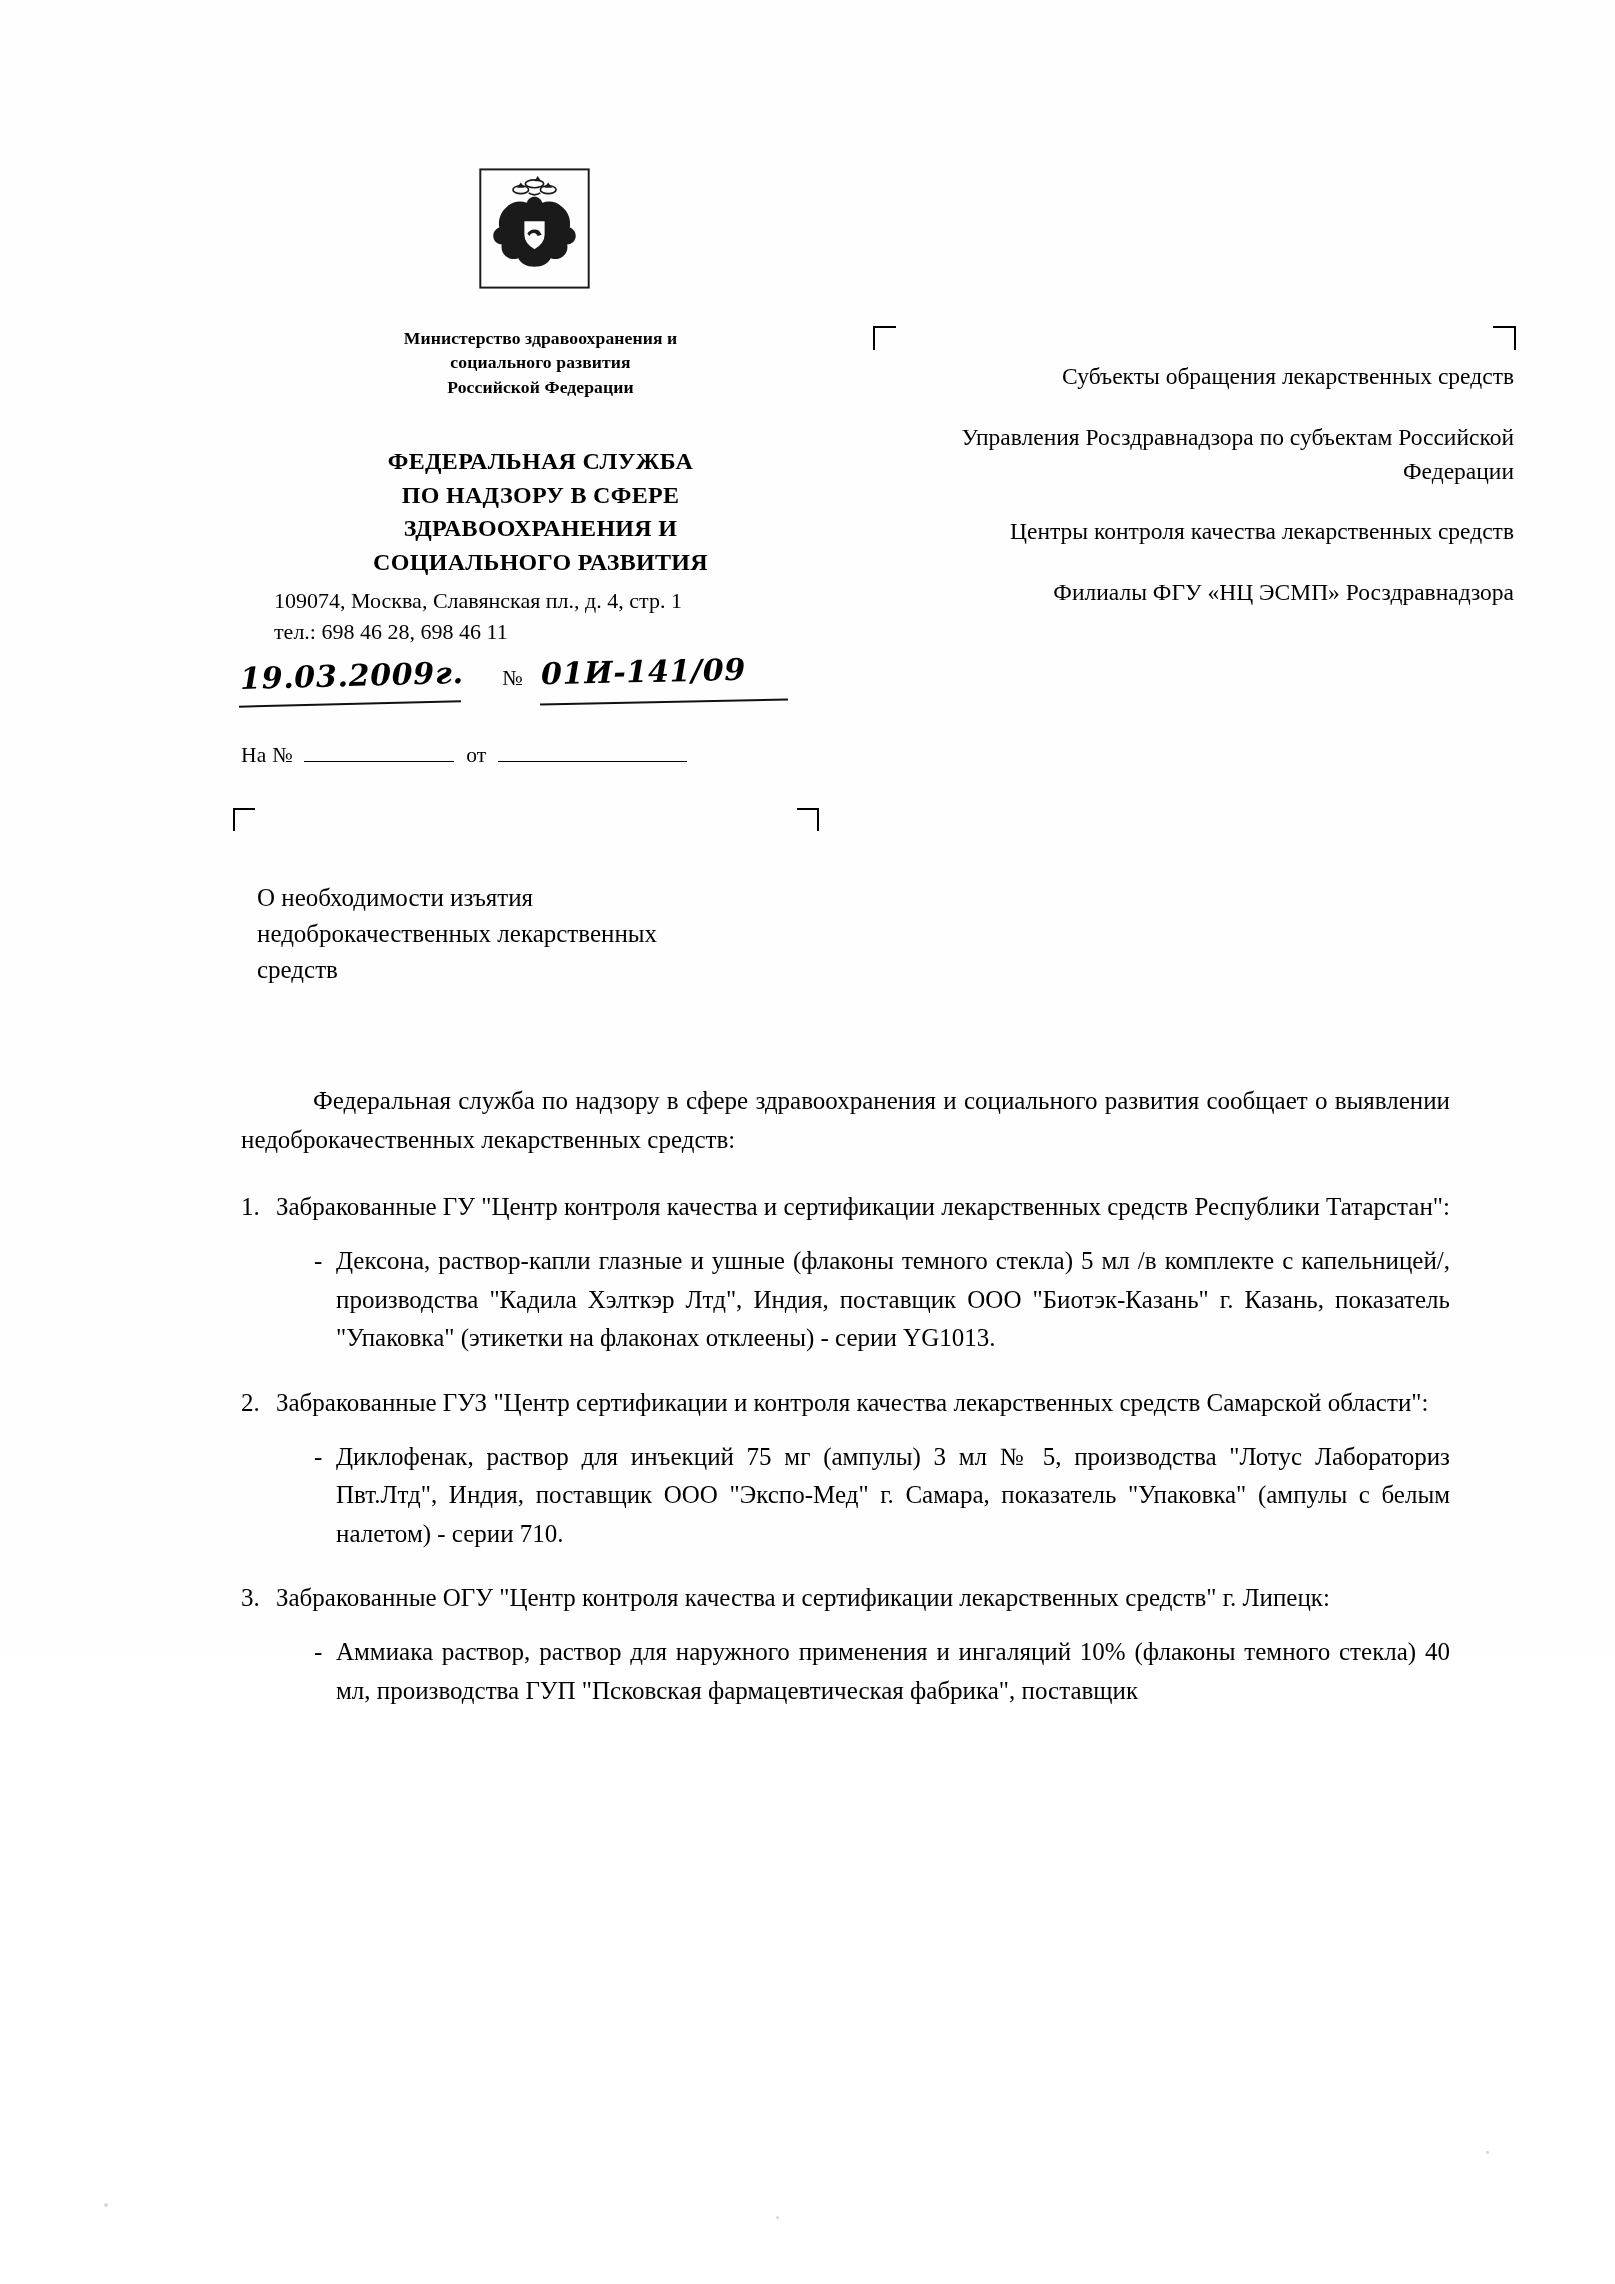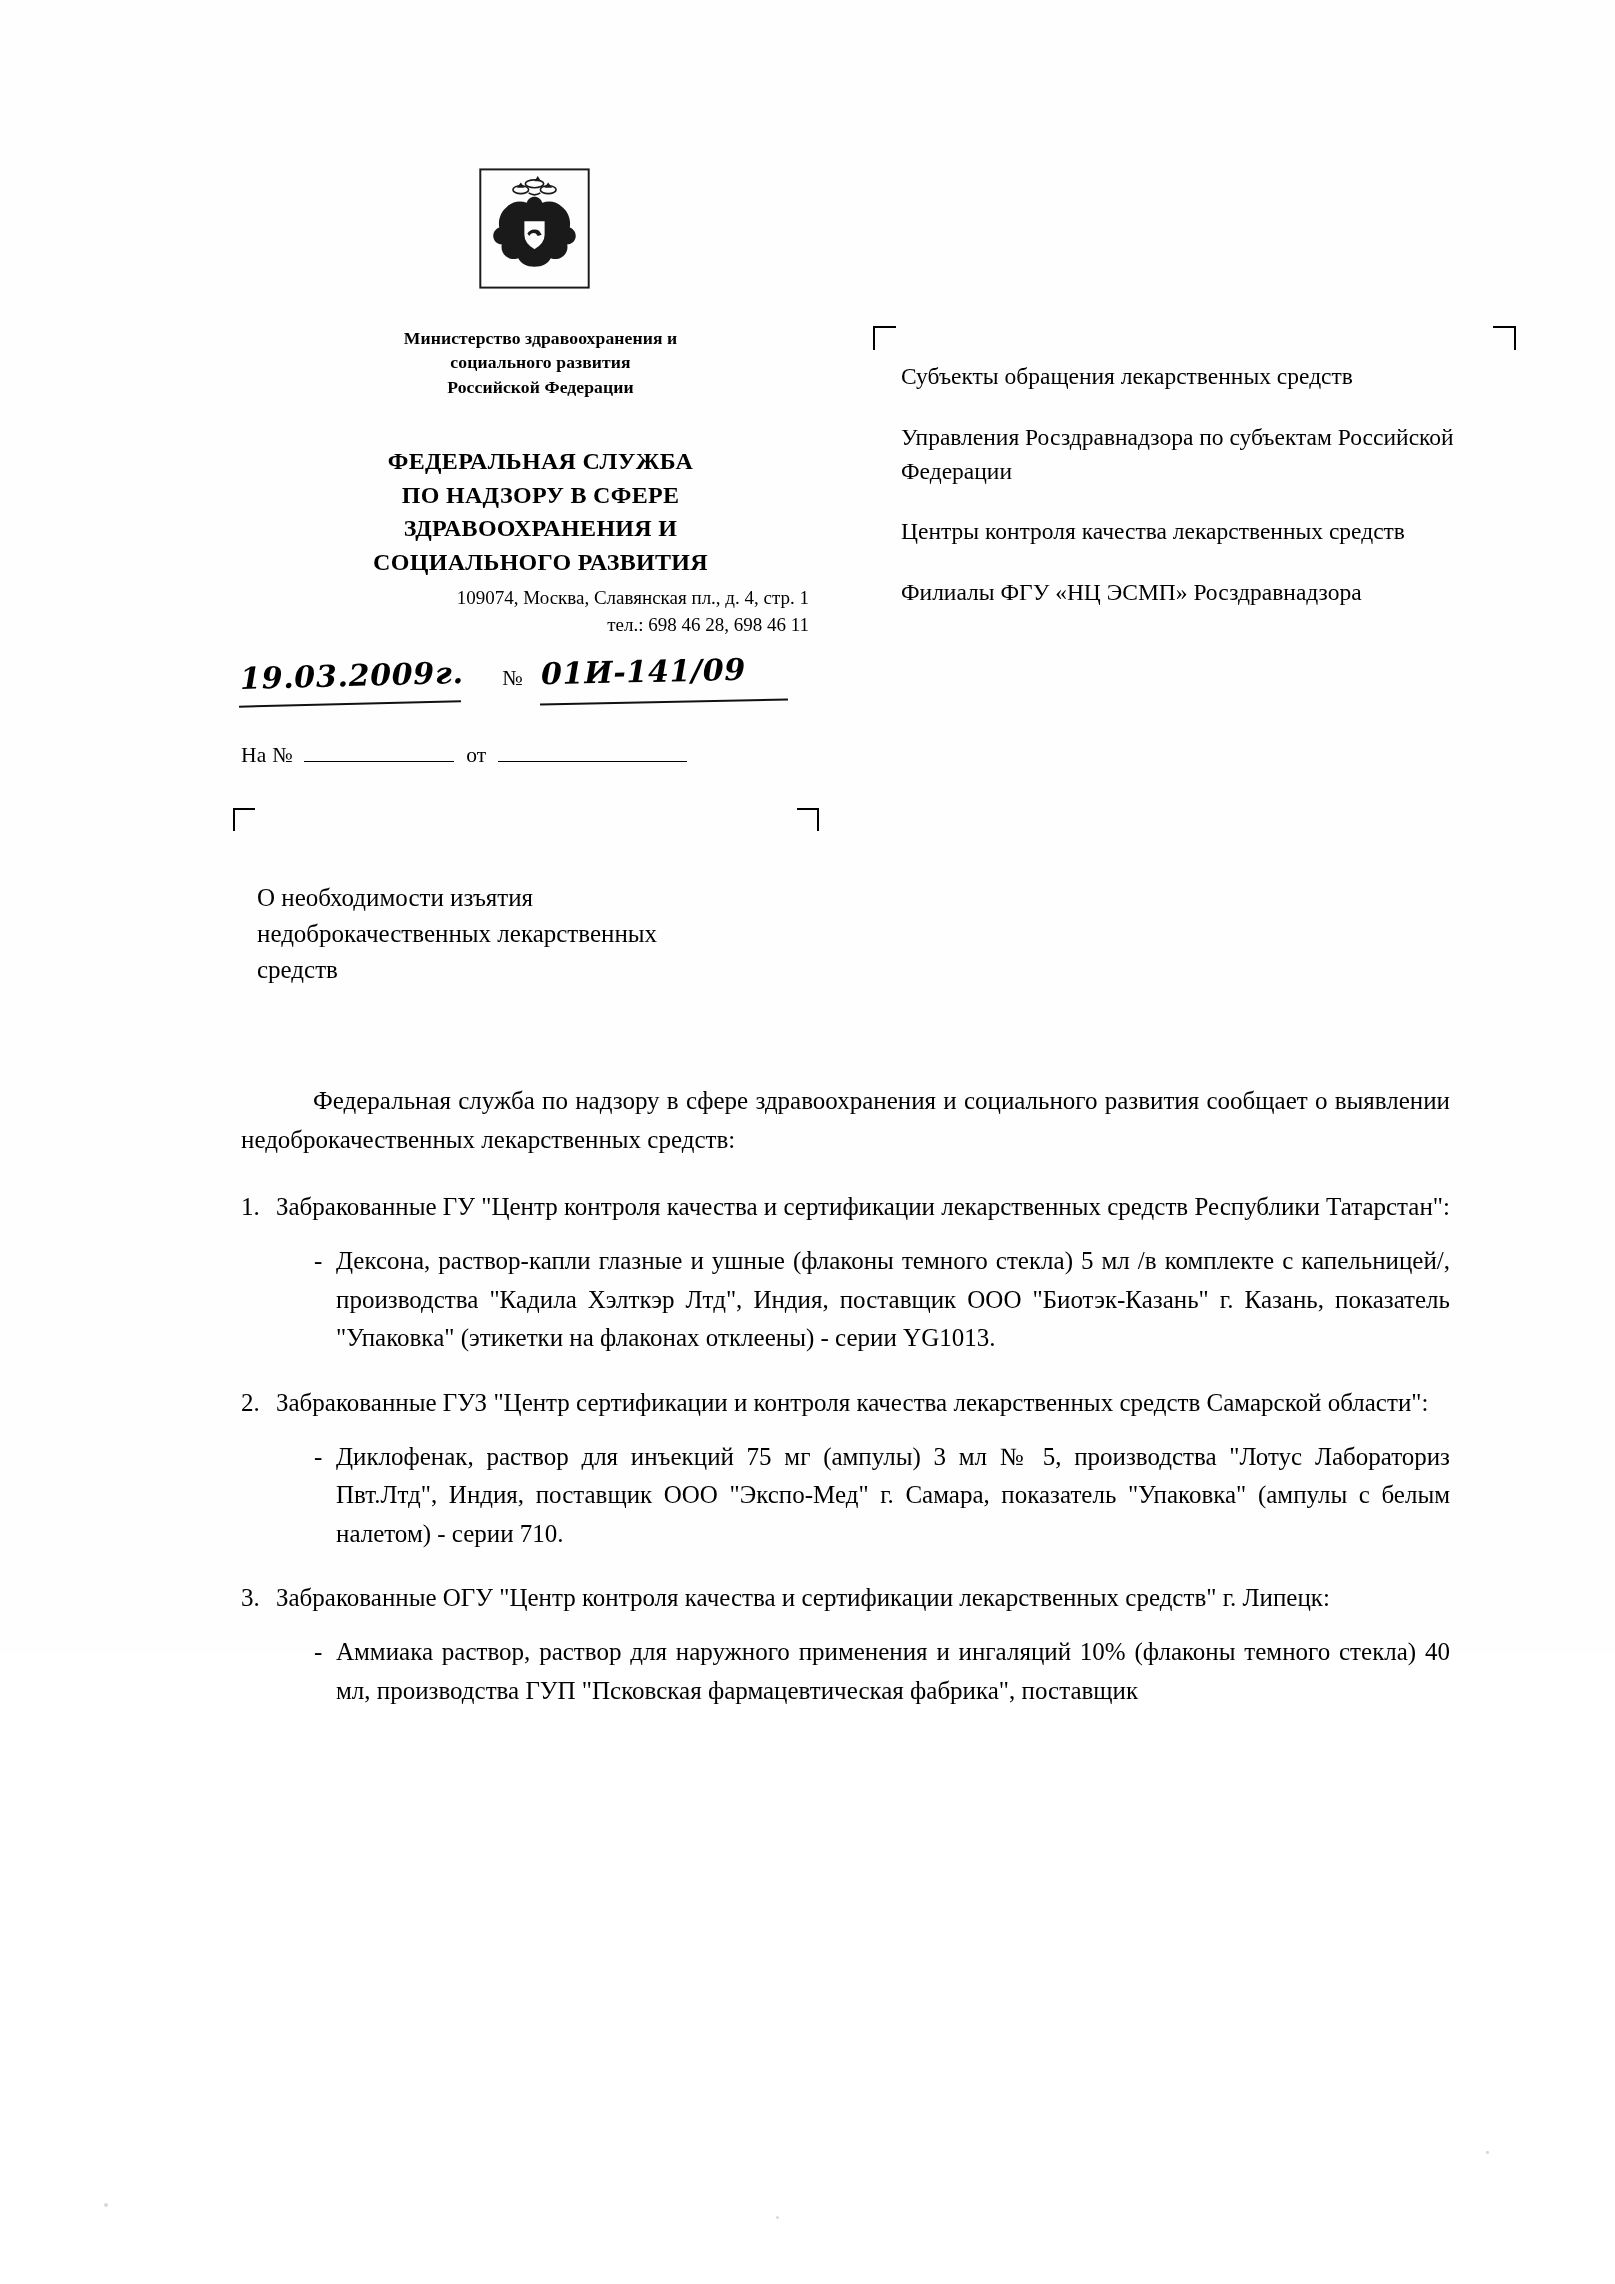--- a/index.html
+++ b/index.html
@@ -57,22 +57,22 @@
     font-size: 24px;
     line-height: 1.40;
     letter-spacing: 0.3px;
     margin-top: 15px;
   }
   .address {
     position: absolute;
     left: 274px;
     top: 585px;
     width: 535px;
-    text-align: right;
-    font-size: 19px;
+    text-align: left;
+    font-size: 22px;
     line-height: 1.42;
   }
 
   
   .hand-date {
     position: absolute;
     left: 240px;
     top: 658px;
     font-family: "DejaVu Serif", serif;
     font-style: italic;
@@ -181,21 +181,21 @@
     border-top: 2px solid #000;
   }
   .addressees {
     position: absolute;
     left: 901px;
     top: 360px;
     width: 613px;
     font-size: 23.5px;
     line-height: 1.44;
   }
-  .addressees p { margin: 0 0 27px 0; }
+  .addressees p { margin: 0 0 27px 0; text-align: right; }
   .addressees p:last-child { margin-bottom: 12px; }
 
   
   .body-text {
     position: absolute;
     left: 241px;
     top: 1082px;
     width: 1209px;
     font-size: 25px;
     line-height: 1.54;

